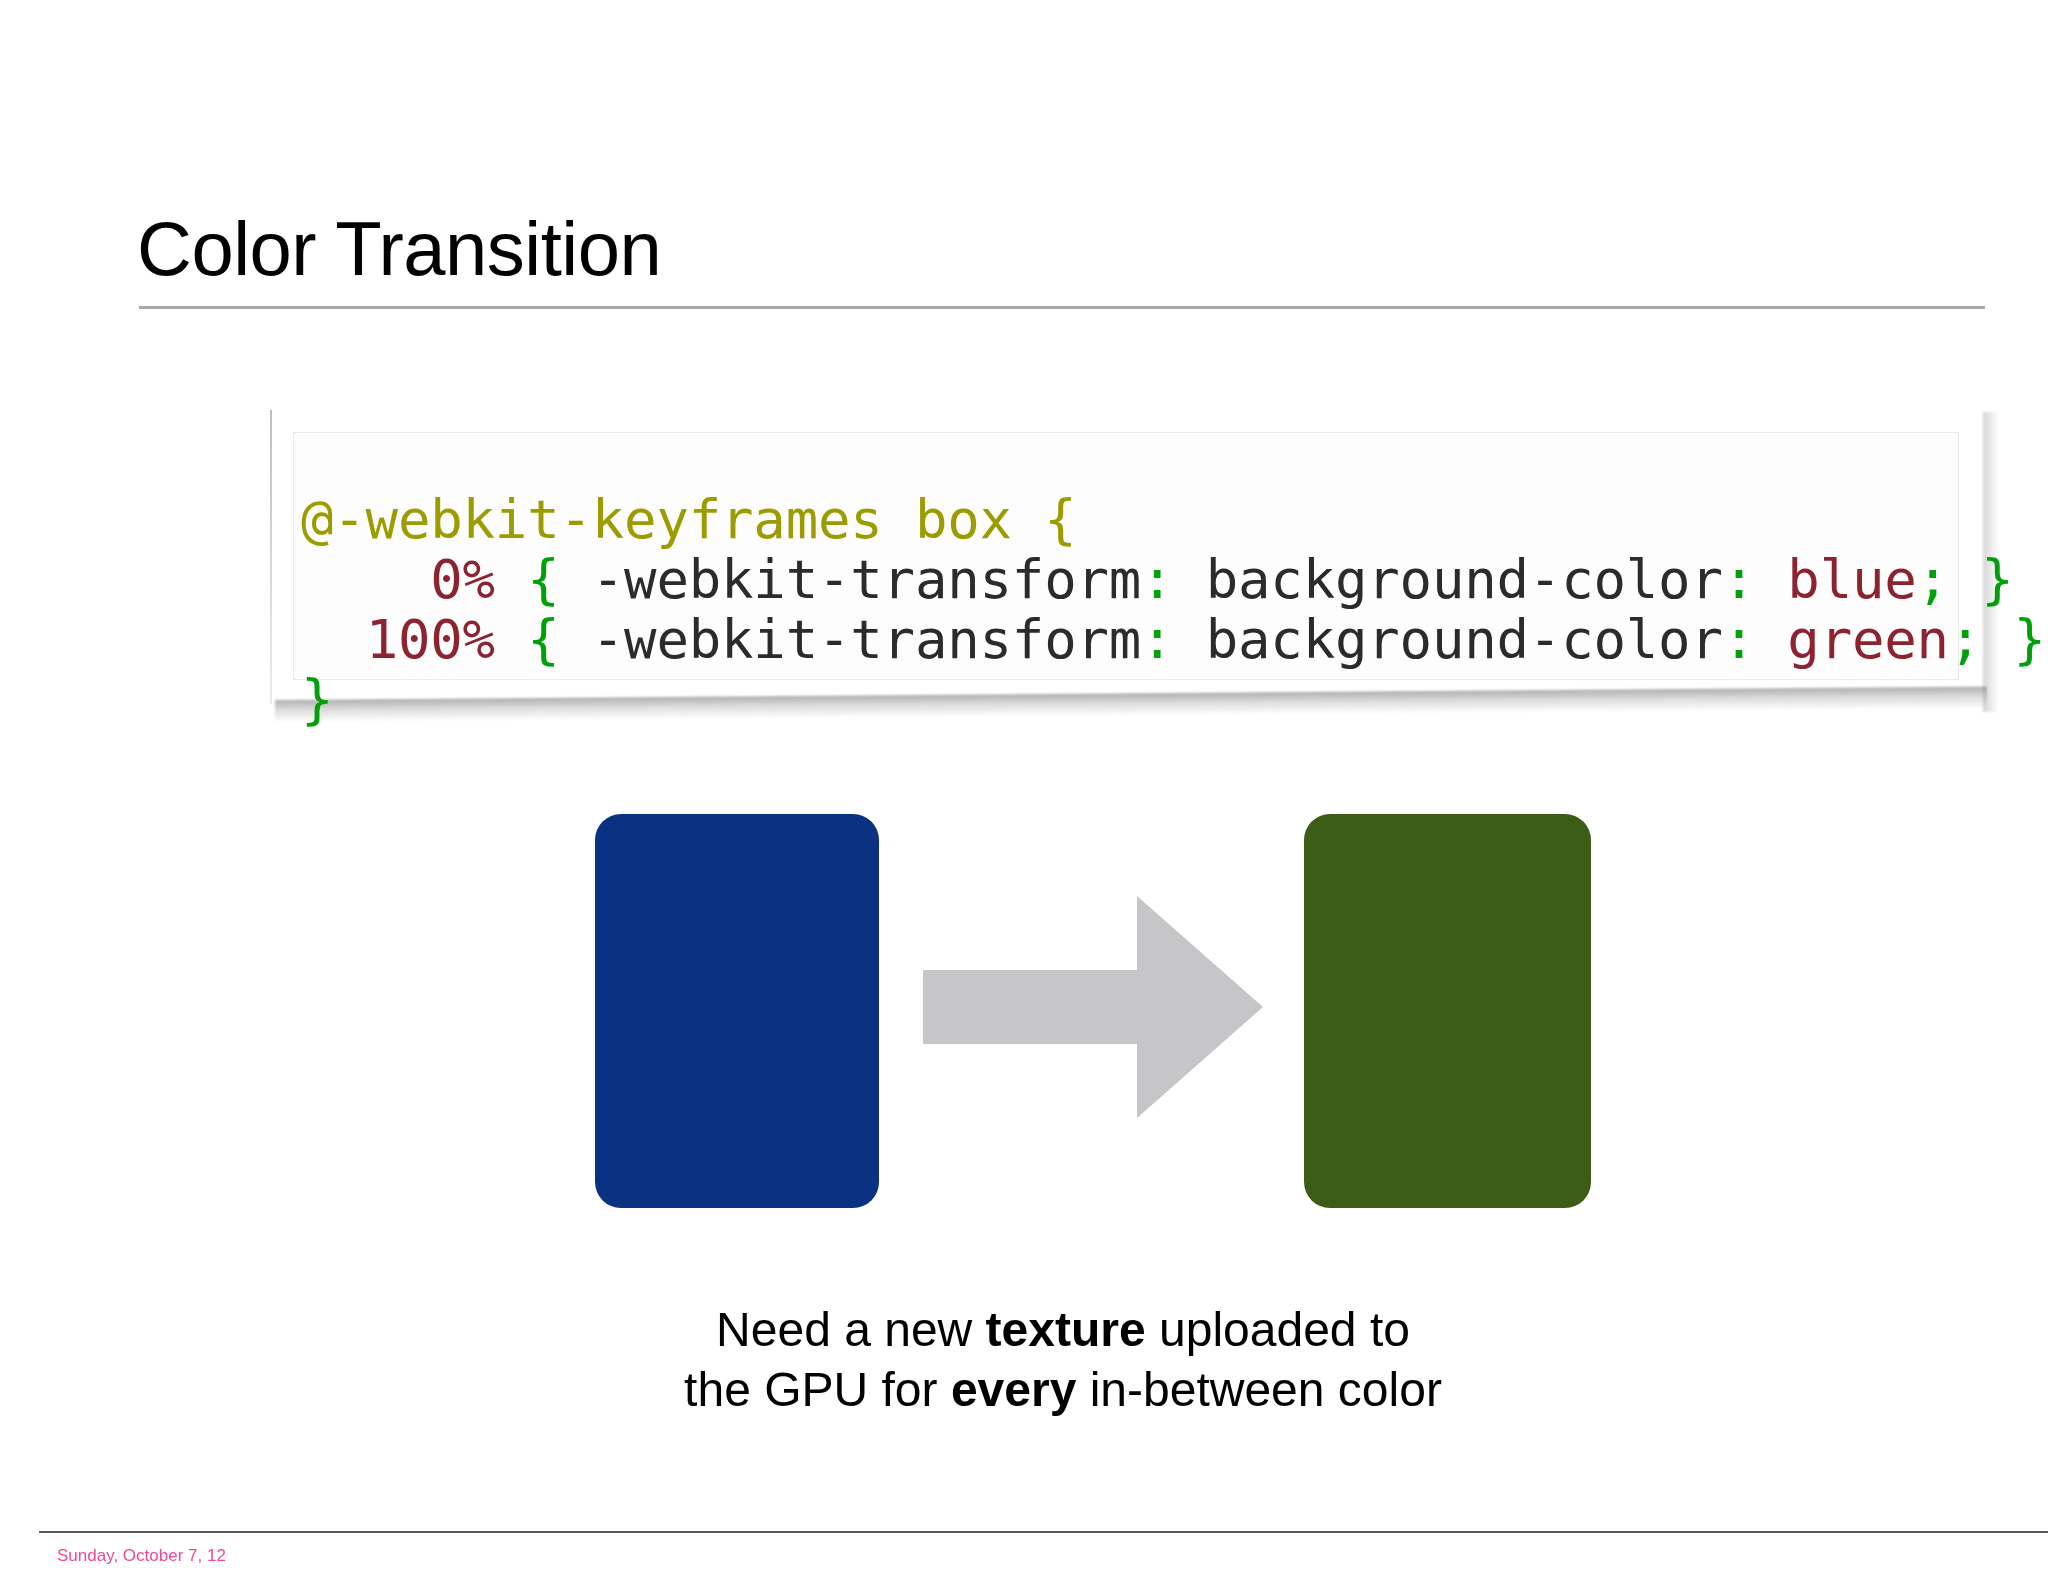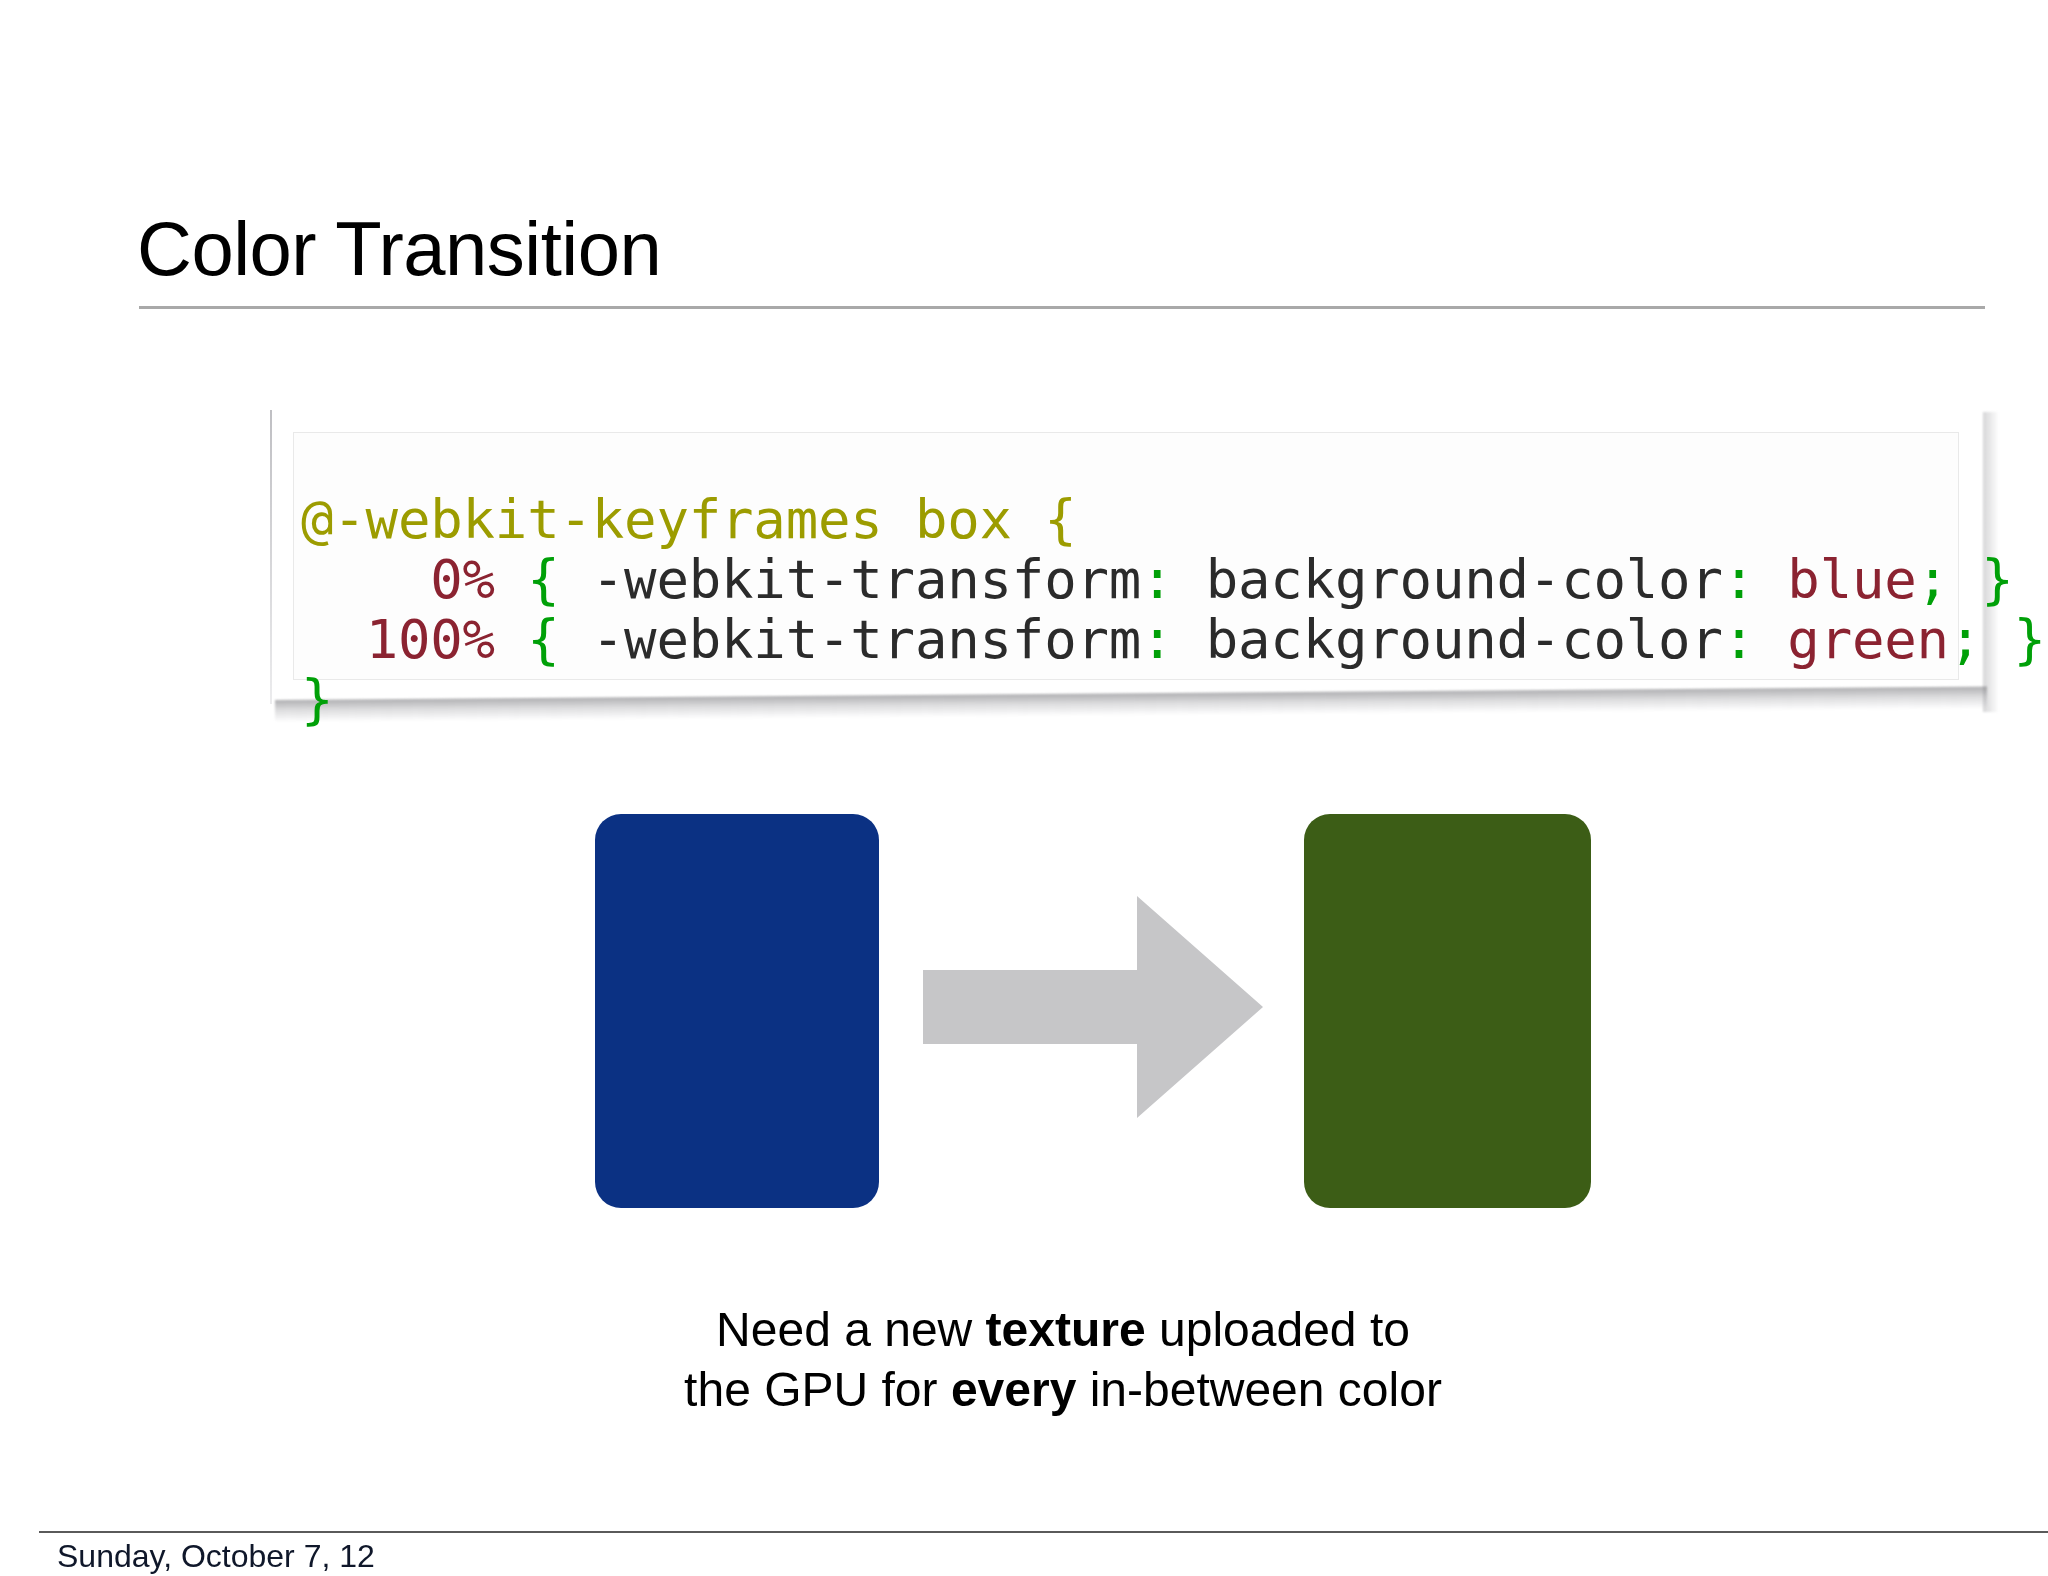--- a/index.html
+++ b/index.html
@@ -153,23 +153,23 @@
     left: 0;
     top: 1531px;
     width: 2048px;
     height: 2px;
     background: #5a5a5a;
   }
   #footer-date {
     position: absolute;
     left: 18px;
     top: 1541px;
-    font-size: 32px;
+    font-size: 17px;
     line-height: 30px;
-    color: #0f172a;
+    color: #ec4899;
   }
 </style>
 </head>
 <body>
 
 <div id="slide" style="background: rgb(255, 255, 255);">
 
   <h1 id="slide-title">Color Transition</h1>
 
   <div id="title-rule" style="background: rgb(169, 169, 169);"></div>

